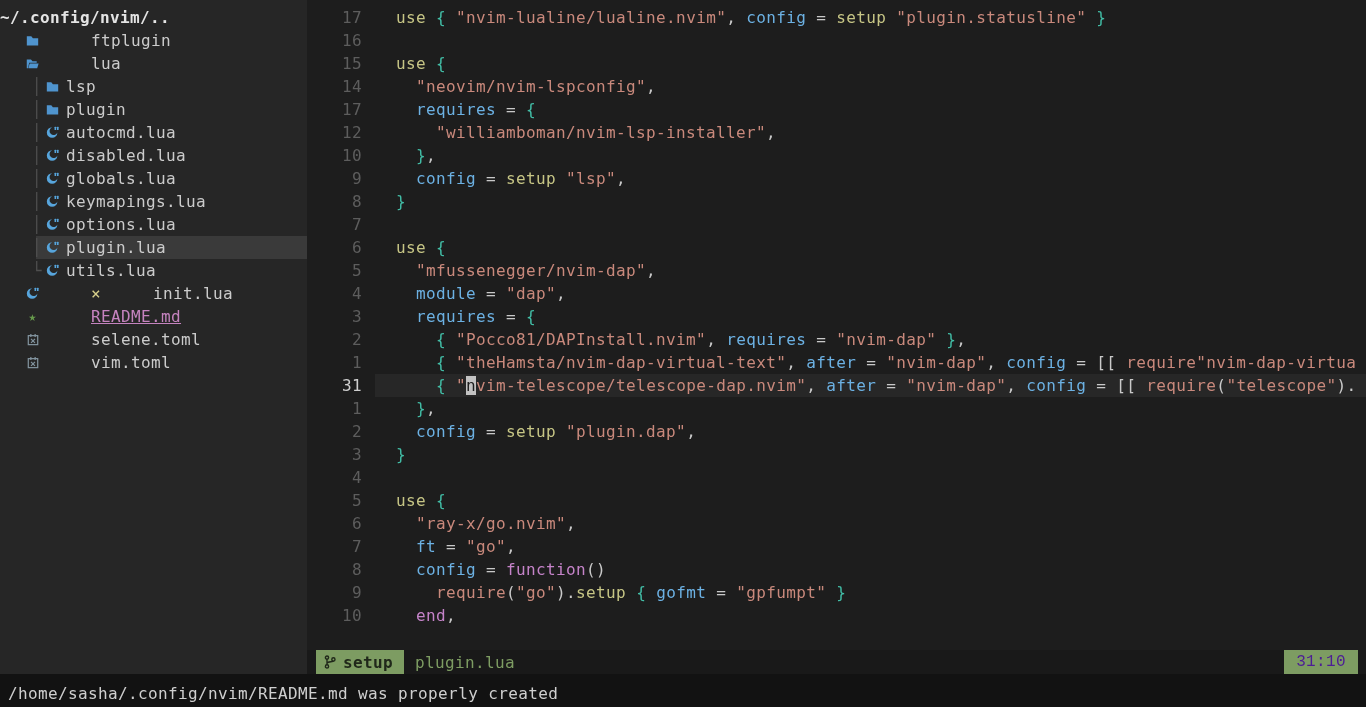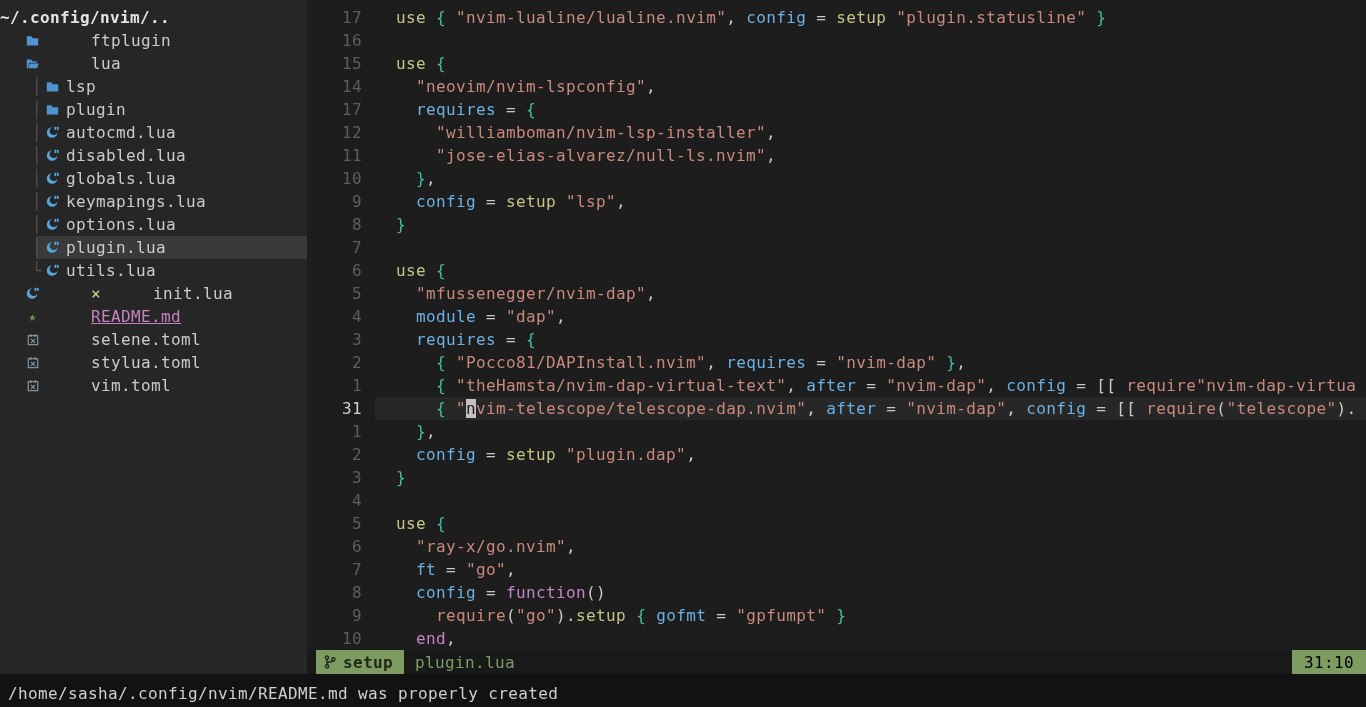--- a/index.html
+++ b/index.html
@@ -65,22 +65,22 @@
     position:absolute;left:307px;top:650px;width:1059px;height:24px;
     background:var(--bg-statusline);display:flex;align-items:center;
   }
   .sl-branch{
     height:24px;display:flex;align-items:center;margin-left:9px;
     background:var(--accent-green);color:#20281a;padding:0 11px 0 8px;font-weight:bold;
   }
   .sl-branch svg{margin-right:7px;}
   .sl-file{color:var(--accent-green);margin-left:11px;}
   .sl-pos{
-    height:24px;display:flex;align-items:center;margin-left:auto;
-    background:var(--accent-green);color:#000000;padding:0 12px;
+    height:24px;display:flex;align-items:center;margin-left:auto;margin-right:8px;
+    background:var(--accent-green);color:#4c1d95;padding:0 12px;font-family:Liberation Mono, monospace;
   }
   
   .msgline{
     position:absolute;left:0;top:674px;width:1366px;height:33px;
     display:flex;align-items:flex-end;background:var(--bg-message);
   }
   .msgline span{margin-left:8px;line-height:26px;color:#cfcfcf;}
 </style>
 </head>
 <body>
@@ -218,31 +218,20 @@
       <div class="tree-row lvl1">
         <span class="icon i-toml">
           <svg width="12" height="13" viewBox="0 0 14 15">
             <g stroke="#8395a0" fill="none" stroke-width="1.4">
               <rect x="1.5" y="3" width="11" height="10.5"></rect>
               <path d="M4.5 1v3.5 M9.5 1v3.5 M4.7 6.8l4.6 4.6 M9.3 6.8l-4.6 4.6"></path>
             </g>
           </svg>
         </span>
         <span class="tree-label">selene.toml</span>
-      </div>
-      <div class="tree-row lvl1">
-        <span class="icon i-toml">
-          <svg width="12" height="13" viewBox="0 0 14 15">
-            <g stroke="#8395a0" fill="none" stroke-width="1.4">
-              <rect x="1.5" y="3" width="11" height="10.5"></rect>
-              <path d="M4.5 1v3.5 M9.5 1v3.5 M4.7 6.8l4.6 4.6 M9.3 6.8l-4.6 4.6"></path>
-            </g>
-          </svg>
-        </span>
-        <span class="tree-label">stylua.toml</span>
       </div>
       <div class="tree-row lvl1">
         <span class="icon i-toml">
           <svg width="12" height="13" viewBox="0 0 14 15">
             <g stroke="#8395a0" fill="none" stroke-width="1.4">
               <rect x="1.5" y="3" width="11" height="10.5"></rect>
               <path d="M4.5 1v3.5 M9.5 1v3.5 M4.7 6.8l4.6 4.6 M9.3 6.8l-4.6 4.6"></path>
             </g>
           </svg>
         </span>
@@ -252,21 +241,20 @@
 </div>
 
 <div class="editor">
   <div id="code-area">
       <div class="code-row"><span class="ln">17</span><span class="code"><span class="tok-f">use</span><span class="tok-t"> </span><span class="tok-b">{</span><span class="tok-t"> </span><span class="tok-s">"nvim-lualine/lualine.nvim"</span><span class="tok-t">, </span><span class="tok-k">config</span><span class="tok-t"> = </span><span class="tok-f">setup</span><span class="tok-t"> </span><span class="tok-s">"plugin.statusline"</span><span class="tok-t"> </span><span class="tok-b">}</span></span></div>
       <div class="code-row"><span class="ln">16</span><span class="code"></span></div>
       <div class="code-row"><span class="ln">15</span><span class="code"><span class="tok-f">use</span><span class="tok-t"> </span><span class="tok-b">{</span></span></div>
       <div class="code-row"><span class="ln">14</span><span class="code"><span class="tok-t">  </span><span class="tok-s">"neovim/nvim-lspconfig"</span><span class="tok-t">,</span></span></div>
       <div class="code-row"><span class="ln">17</span><span class="code"><span class="tok-t">  </span><span class="tok-k">requires</span><span class="tok-t"> = </span><span class="tok-b">{</span></span></div>
       <div class="code-row"><span class="ln">12</span><span class="code"><span class="tok-t">    </span><span class="tok-s">"williamboman/nvim-lsp-installer"</span><span class="tok-t">,</span></span></div>
-      <div class="code-row"><span class="ln">11</span><span class="code"><span class="tok-t">    </span><span class="tok-s">"jose-elias-alvarez/null-ls.nvim"</span><span class="tok-t">,</span></span></div>
       <div class="code-row"><span class="ln">10</span><span class="code"><span class="tok-t">  </span><span class="tok-b">}</span><span class="tok-t">,</span></span></div>
       <div class="code-row"><span class="ln">9</span><span class="code"><span class="tok-t">  </span><span class="tok-k">config</span><span class="tok-t"> = </span><span class="tok-f">setup</span><span class="tok-t"> </span><span class="tok-s">"lsp"</span><span class="tok-t">,</span></span></div>
       <div class="code-row"><span class="ln">8</span><span class="code"><span class="tok-b">}</span></span></div>
       <div class="code-row"><span class="ln">7</span><span class="code"></span></div>
       <div class="code-row"><span class="ln">6</span><span class="code"><span class="tok-f">use</span><span class="tok-t"> </span><span class="tok-b">{</span></span></div>
       <div class="code-row"><span class="ln">5</span><span class="code"><span class="tok-t">  </span><span class="tok-s">"mfussenegger/nvim-dap"</span><span class="tok-t">,</span></span></div>
       <div class="code-row"><span class="ln">4</span><span class="code"><span class="tok-t">  </span><span class="tok-k">module</span><span class="tok-t"> = </span><span class="tok-s">"dap"</span><span class="tok-t">,</span></span></div>
       <div class="code-row"><span class="ln">3</span><span class="code"><span class="tok-t">  </span><span class="tok-k">requires</span><span class="tok-t"> = </span><span class="tok-b">{</span></span></div>
       <div class="code-row"><span class="ln">2</span><span class="code"><span class="tok-t">    </span><span class="tok-b">{</span><span class="tok-t"> </span><span class="tok-s">"Pocco81/DAPInstall.nvim"</span><span class="tok-t">, </span><span class="tok-k">requires</span><span class="tok-t"> = </span><span class="tok-s">"nvim-dap"</span><span class="tok-t"> </span><span class="tok-b">}</span><span class="tok-t">,</span></span></div>
       <div class="code-row"><span class="ln">1</span><span class="code"><span class="tok-t">    </span><span class="tok-b">{</span><span class="tok-t"> </span><span class="tok-s">"theHamsta/nvim-dap-virtual-text"</span><span class="tok-t">, </span><span class="tok-k">after</span><span class="tok-t"> = </span><span class="tok-s">"nvim-dap"</span><span class="tok-t">, </span><span class="tok-k">config</span><span class="tok-t"> = [[ </span><span class="tok-s">require"nvim-dap-virtua</span></span></div>

